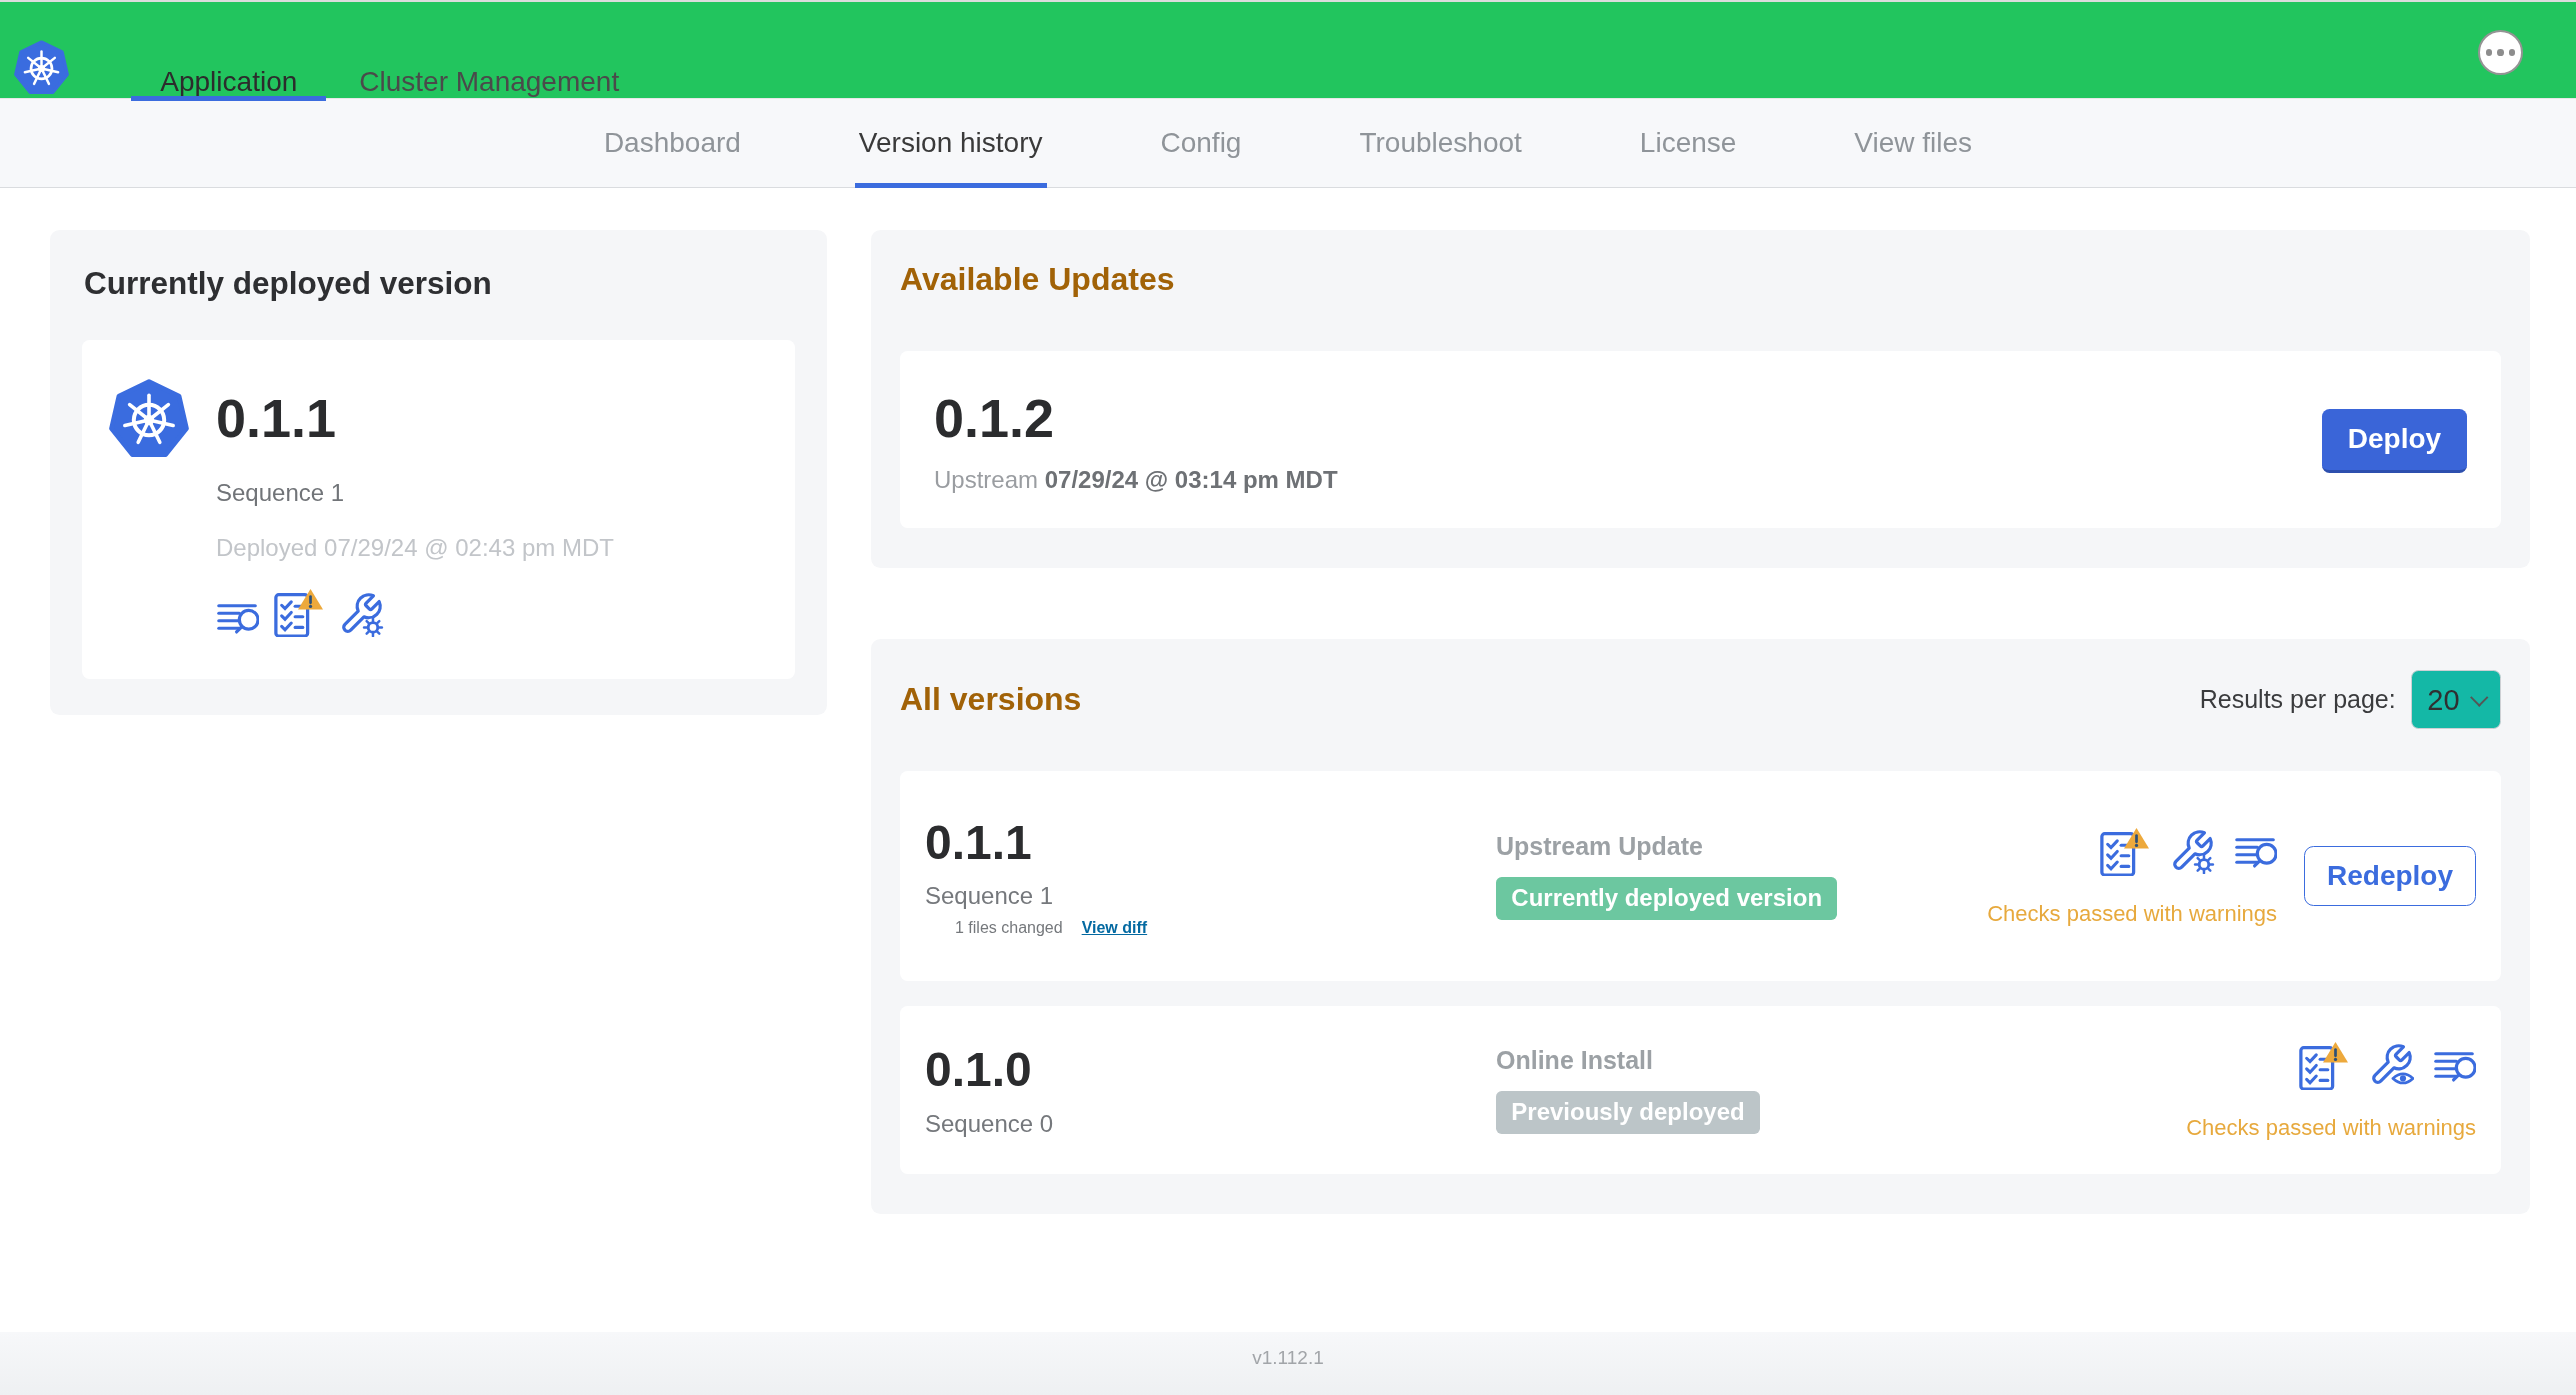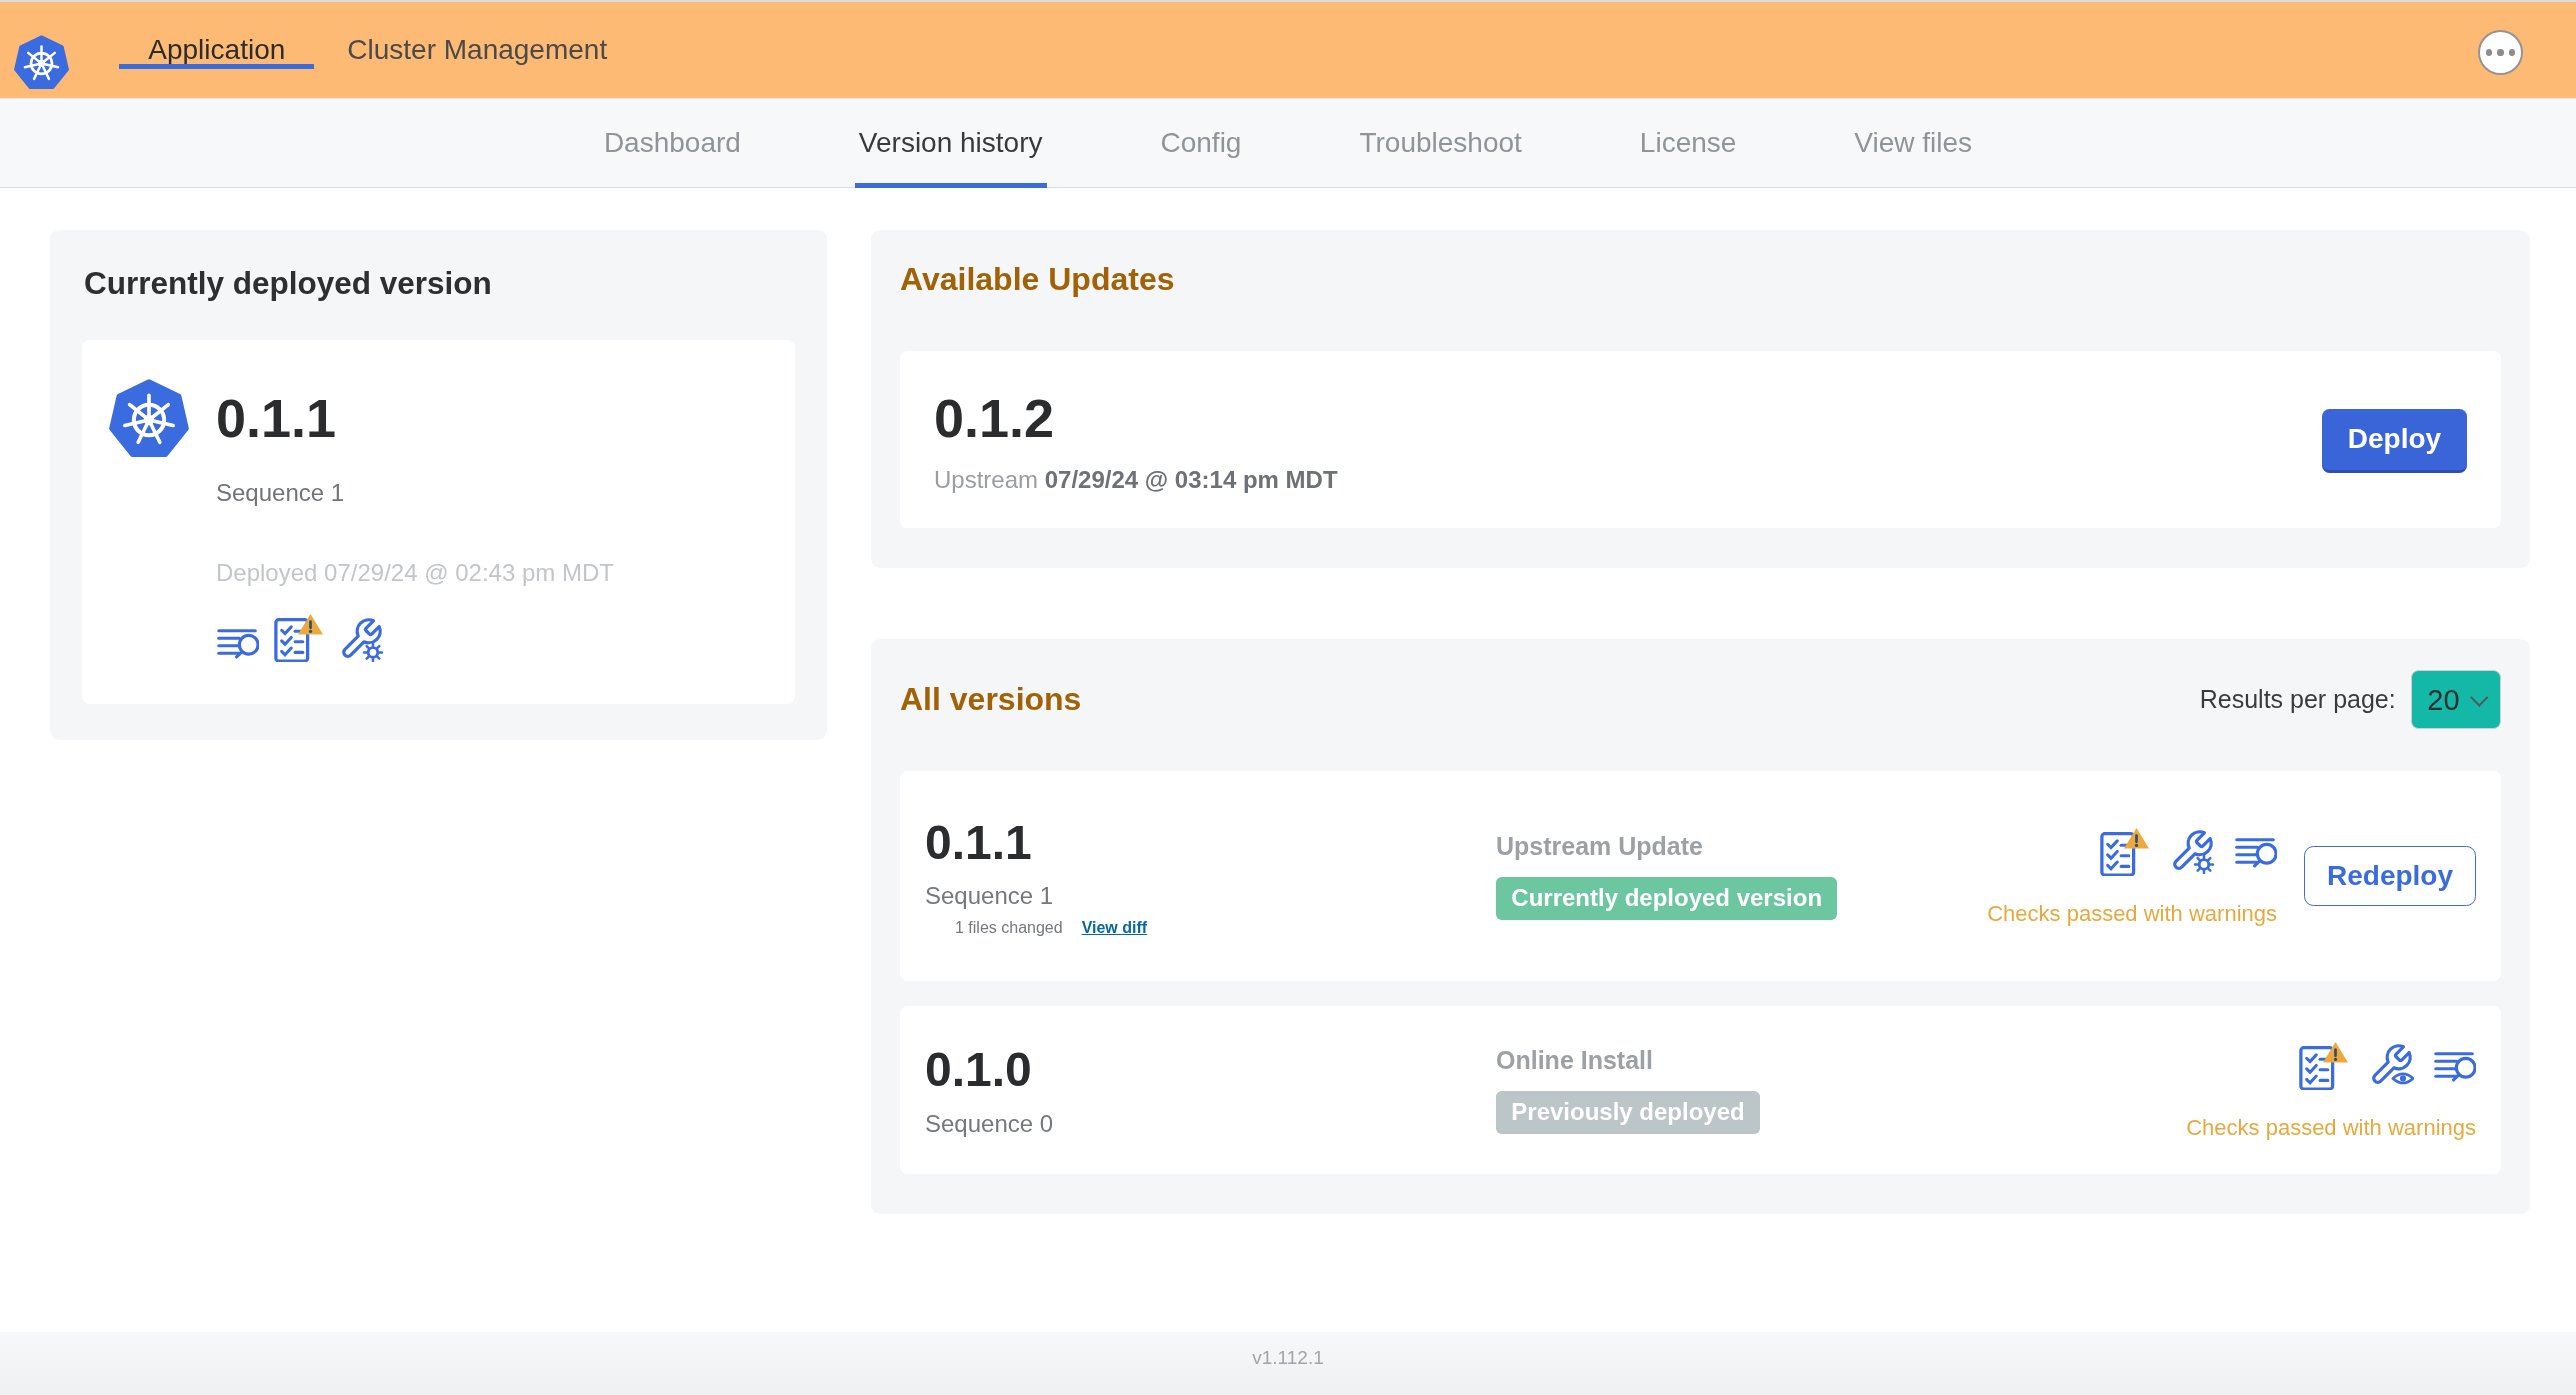--- a/index.html
+++ b/index.html
@@ -1,19 +1,19 @@
 <!DOCTYPE html>
 <html><head>
 <meta charset="utf-8">
 <style>
   * { box-sizing: border-box; margin: 0; padding: 0; }
   html,body { width: 2576px; background: #fff; font-family: "Liberation Sans", sans-serif; -webkit-font-smoothing: antialiased; }
 
   
-  .topbar { height: 99px; background: #fdba74; border-top: 2.9px solid #dcdcdc; border-bottom: 1px solid #e7e7e7; display: flex; align-items: center; position: relative; }
+  .topbar { height: 99px; background: #22c55e; border-top: 2.9px solid #dcdcdc; border-bottom: 1px solid #e7e7e7; display: flex; align-items: flex-end; position: relative; gap: 12px; }
   .brand { width: 55px; height: 59px; margin: 27px 0 0 14.3px; flex: none; }
   .top-tabs { display: flex; margin-left: 48px; }
   .top-tab { padding: 0 31px; display: flex; align-items: center; font-size: 28px; color: #4a4a4a; position: relative; cursor: pointer; }
   .top-tab.active { color: #2c2c2c; font-weight: 500; }
   .top-tab.active::after { content: ""; position: absolute; left: 1.9px; right: 1.9px; bottom: -2.9px; height: 4.8px; background: #3b6cde; z-index: 3; }
   .overflow-btn { position: absolute; right: 53px; top: 28px; width: 45px; height: 45px; border: 2.4px solid #949494; border-radius: 50%; background: #fff; display: flex; align-items: center; justify-content: center; gap: 4.8px; cursor: pointer; }
   .overflow-btn i { width: 6.7px; height: 6.7px; border-radius: 50%; background: #8d8d8d; }
 
   
   .subnav { height: 89px; background: #f7f8fa; border-bottom: 1px solid #dadcdf; display: flex; justify-content: center; }
@@ -26,21 +26,21 @@
   .panel { background: #f5f6f8; border-radius: 9.5px; }
 
   
   .left-panel { width: 777px; padding: 31px 32px 36px; flex: none; }
   .left-title { font-size: 31.5px; font-weight: 700; color: #2e2f32; margin: 3.8px 0 38px 1.9px; }
   .cdv-card { background: #fff; border-radius: 7.6px; padding: 36px 27px 42px; display: flex; }
   .cdv-logo { width: 80px; height: 84px; flex: none; margin-top: 1.9px; }
   .cdv-col { margin-left: 27px; }
   .cdv-version { font-size: 54px; font-weight: 700; color: #2b2c2e; line-height: 84px; }
   .cdv-sequence { font-size: 24px; color: #717478; margin-top: 19px; }
-  .cdv-deployed { font-size: 24px; color: #c2c5c9; margin-top: 52px; }
+  .cdv-deployed { font-size: 24px; color: #c2c5c9; margin-top: 27px; }
   .cdv-icons { display: flex; align-items: flex-end; gap: 13.4px; margin-top: 25px; }
 
   
   .right-col { flex: 1; display: flex; flex-direction: column; gap: 71px; }
   .section { padding: 31px 29px 40px; }
   .section-title { font-size: 32px; font-weight: 600; color: #a16207; }
   .update-card { margin-top: 53px; background: #fff; border-radius: 7.6px; padding: 36px 34px 34px; display: flex; align-items: center; justify-content: space-between; }
   .update-version { font-size: 54px; font-weight: 700; color: #2b2c2e; }
   .update-released { font-size: 24px; color: #9a9da1; margin-top: 17px; }
   .update-released b { color: #6e7175; font-weight: 700; }

